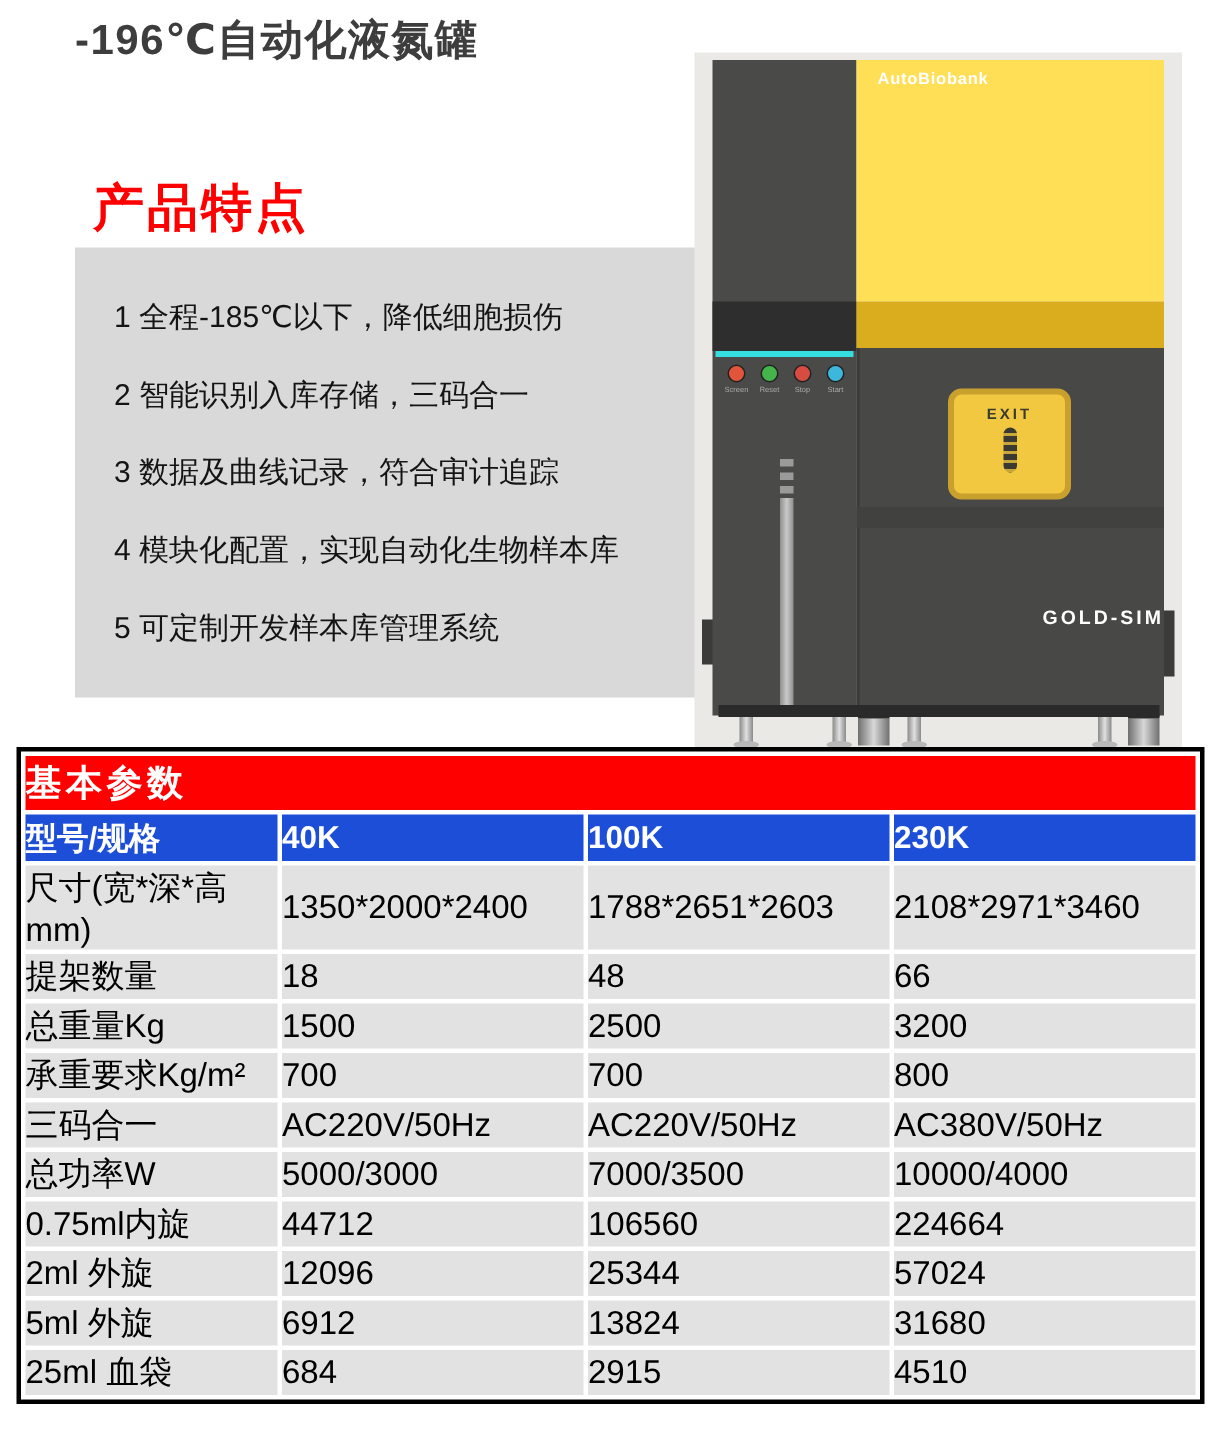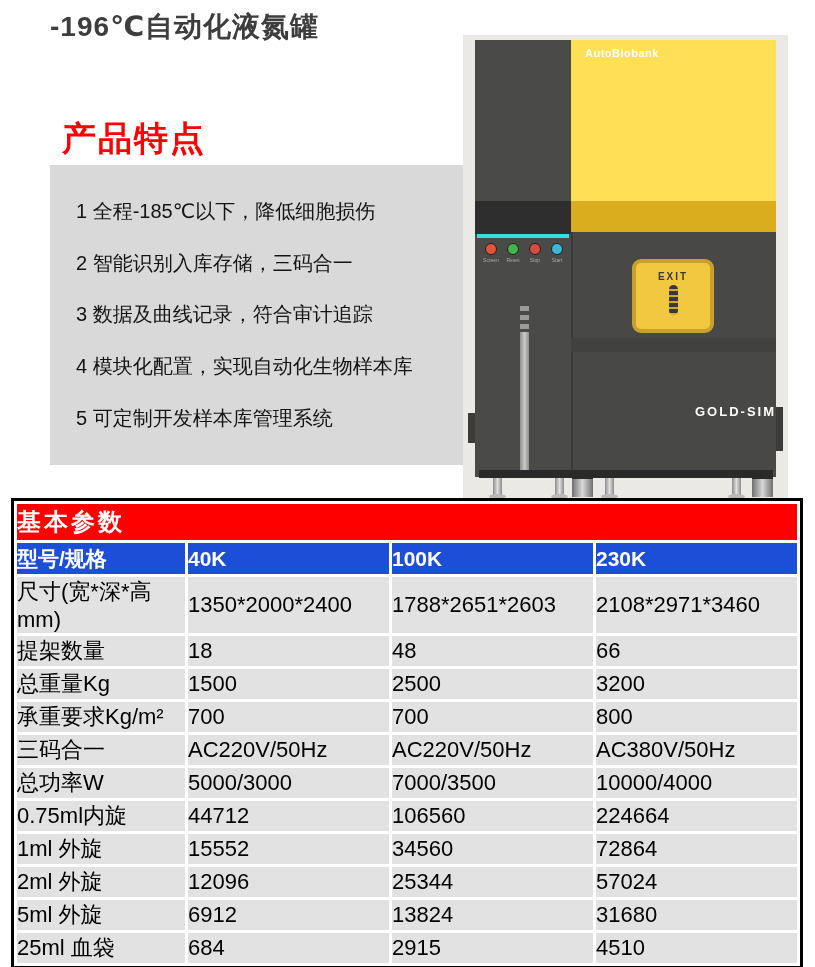--- a/index.html
+++ b/index.html
@@ -197,26 +197,20 @@
         <td>7000/3500</td>
         <td>10000/4000</td>
       </tr>
       <tr>
         <td>0.75ml内旋</td>
         <td>44712</td>
         <td>106560</td>
         <td>224664</td>
       </tr>
       <tr>
-        <td>1ml 外旋</td>
-        <td>15552</td>
-        <td>34560</td>
-        <td>72864</td>
-      </tr>
-      <tr>
         <td>2ml 外旋</td>
         <td>12096</td>
         <td>25344</td>
         <td>57024</td>
       </tr>
       <tr>
         <td>5ml 外旋</td>
         <td>6912</td>
         <td>13824</td>
         <td>31680</td>

